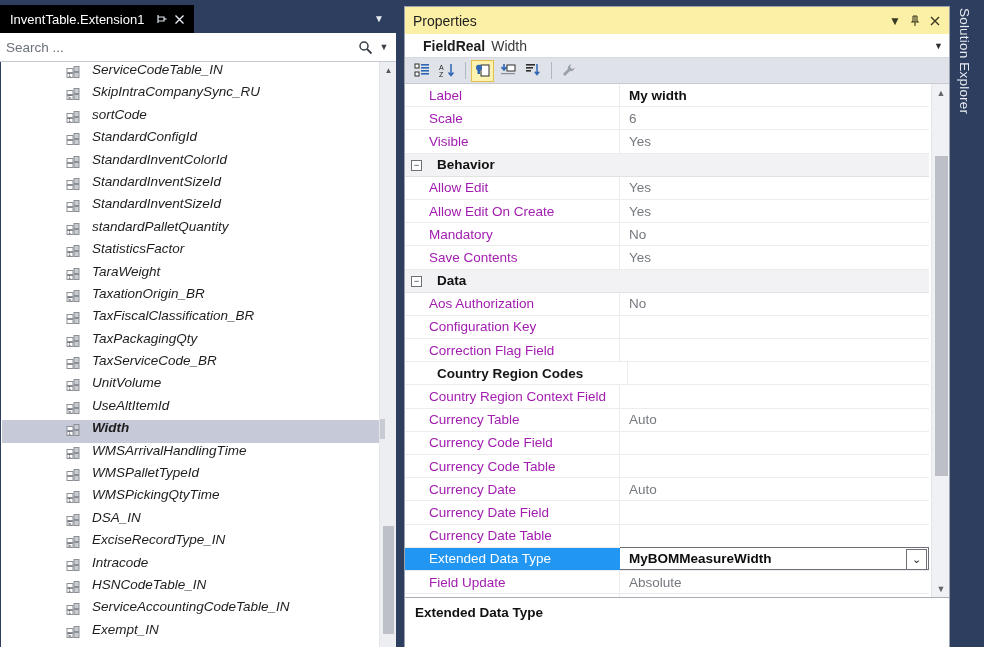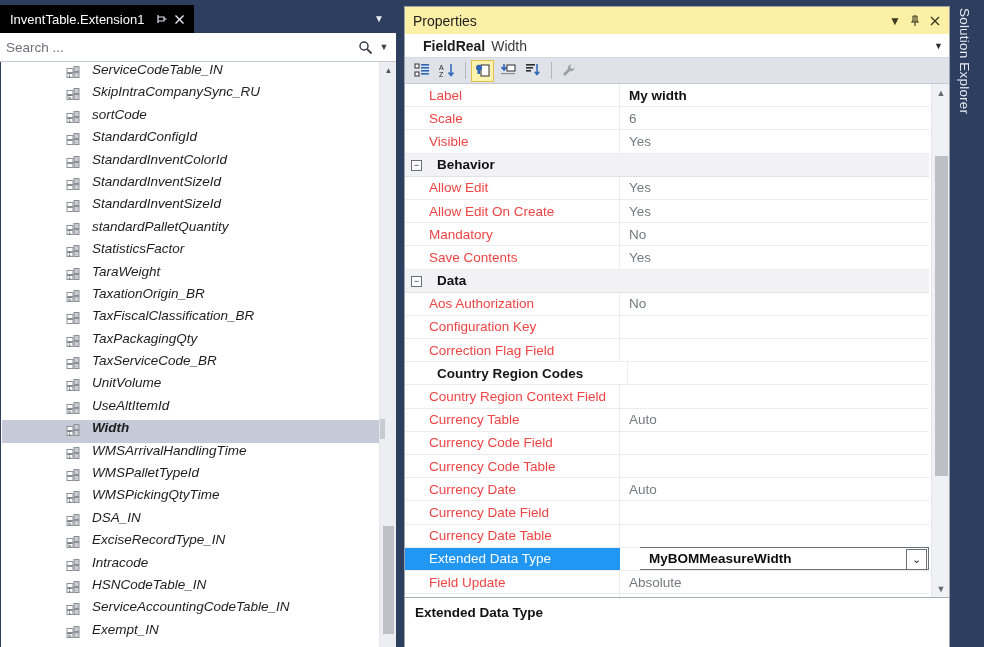--- a/index.html
+++ b/index.html
@@ -222,21 +222,21 @@
   .prop-row {
     position: relative;
     height: 23.2px;
     display: flex; align-items: center;
     border-bottom: 1px solid #ececec;
   }
   .prop-name {
     width: 215px;
     padding-left: 24px;
     font-size: 13.5px;
-    color: #ef4444;
+    color: #a21caf;
     white-space: nowrap; overflow: hidden;
     border-right: 1px solid #ececec;
     height: 100%;
     display: flex; align-items: center;
   }
   .prop-name.bold { color: #151515; font-weight: bold; margin-left: 8px; }
   .prop-value {
     flex: 1;
     padding-left: 9px;
     font-size: 13.5px;
@@ -272,21 +272,20 @@
   .prop-row.selected {
     border-bottom: 1px solid #ececec;
   }
   .prop-row.selected .prop-value {
     background: #ffffff;
     color: #0d0d0d;
     font-weight: bold;
     border: 1px solid #6d7177;
     border-left: none;
     height: 23.2px;
-    margin-left: 20px;
   }
   .value-dropdown-btn {
     position: absolute; right: 2px; top: 1px;
     width: 21px; height: 21px;
     border: 1px solid #6d7177;
     background: #ffffff;
     display: flex; align-items: center; justify-content: center;
     font-size: 11px; color: #1e1e1e;
   }
 

